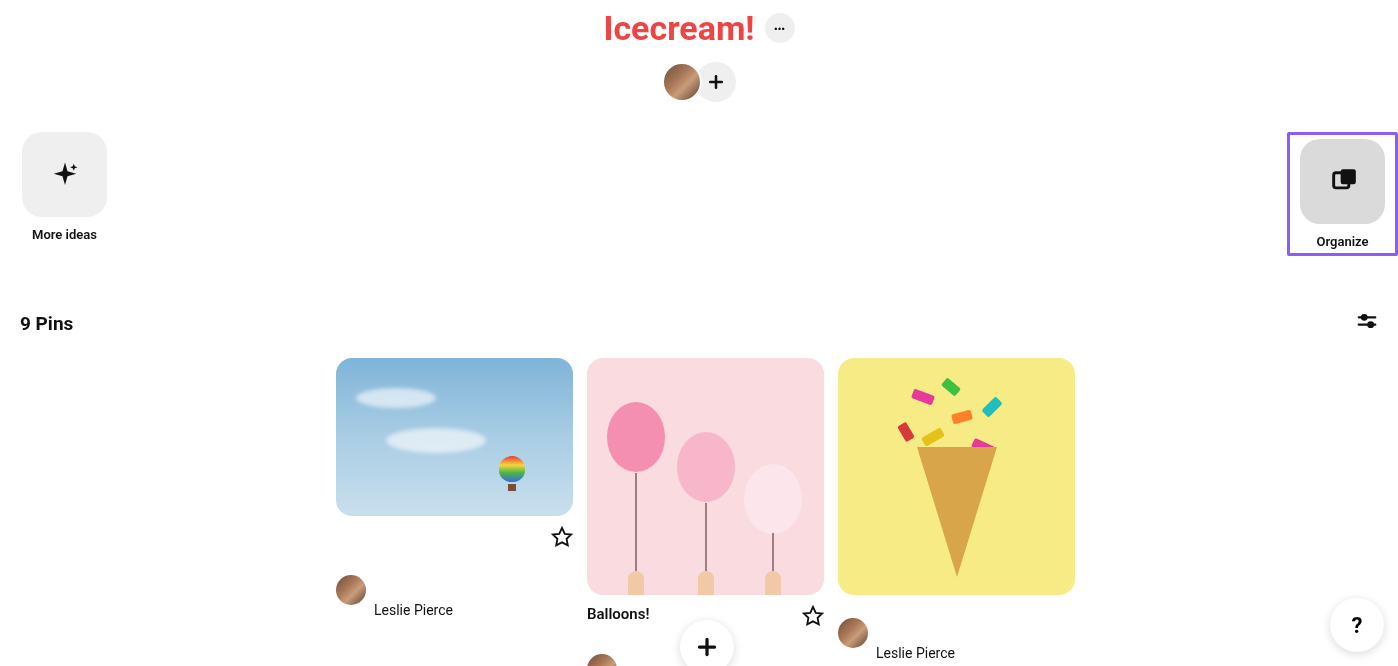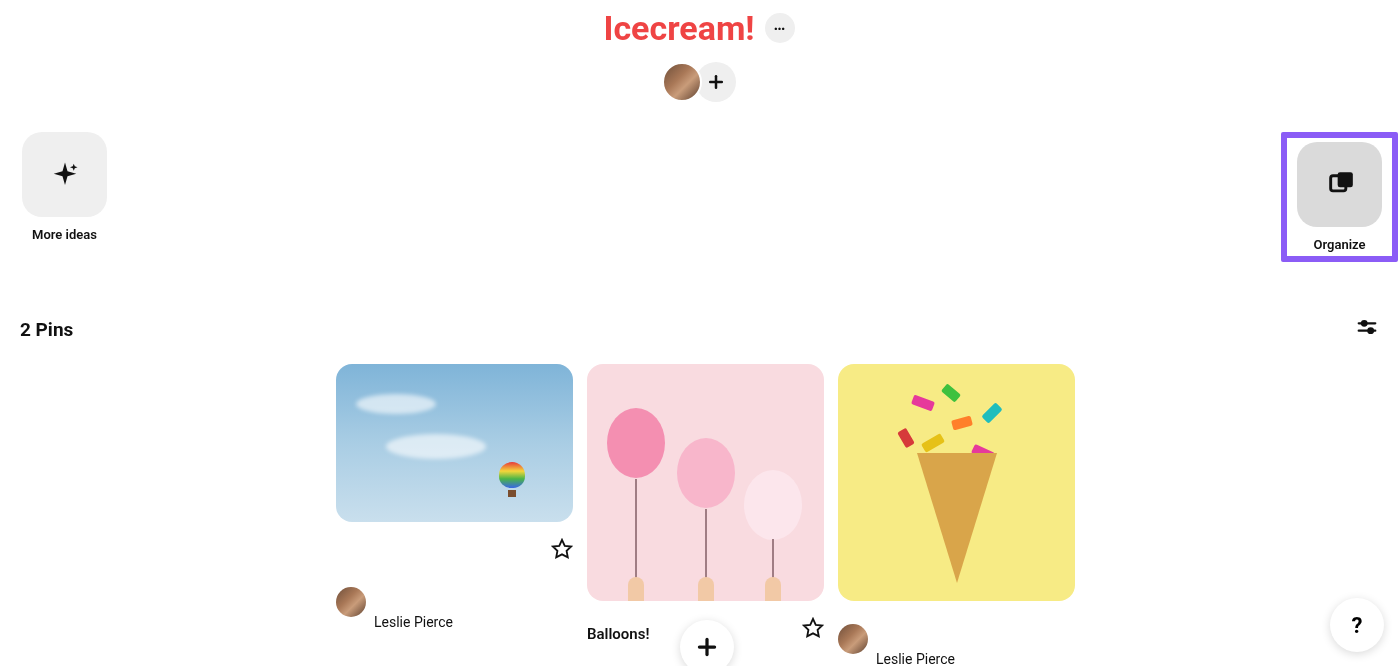--- a/index.html
+++ b/index.html
@@ -96,21 +96,21 @@
   .action-tile.highlighted {
     background: #dadada;
   }
   .action-label {
     font-size: 13px;
     font-weight: 600;
     margin-top: 10px;
     color: #111;
   }
   .highlight-box {
-    border: 6px solid #8b5cf6;
+    border: 3px solid #8b5cf6;
     border-radius: 2px;
     padding: 4px;
   }
   .pins-bar {
     display: flex;
     justify-content: space-between;
     align-items: center;
     padding: 0 20px;
     margin-top: 54px;
   }
@@ -133,22 +133,22 @@
     display: flex;
     flex-direction: column;
   }
   .pin-img {
     width: 237px;
     border-radius: 16px;
   }
   .pin-titlebar {
     display: flex;
     justify-content: space-between;
-    align-items: flex-end;
-    margin-top: 16px;
+    align-items: flex-start;
+    margin-top: 10px;
   }
   .pin-title {
     font-size: 15px;
     font-weight: 600;
     color: #111;
   }
   .fav-btn { cursor: pointer; }
   .pin-author {
     display: flex;
     align-items: center;
@@ -324,21 +324,21 @@
           </svg>
         </div>
         <span class="action-label">Organize</span>
       </div>
     </div>
 
   </div>
 </div>
 
 <div class="pins-bar">
-  <span class="pins-count">2 Pins</span>
+  <span class="pins-count">9 Pins</span>
   <div class="filter-btn">
     <svg width="22" height="22" viewBox="0 0 24 24" fill="none" stroke="#111" stroke-width="2.5" stroke-linecap="round">
       <line x1="3" y1="8" x2="21" y2="8"></line>
         <circle cx="9" cy="8" r="2.5" fill="#111"></circle>
       <line x1="3" y1="16" x2="21" y2="16"></line>
         <circle cx="16" cy="16" r="2.5" fill="#111"></circle>
     </svg>
   </div>
 </div>
 

